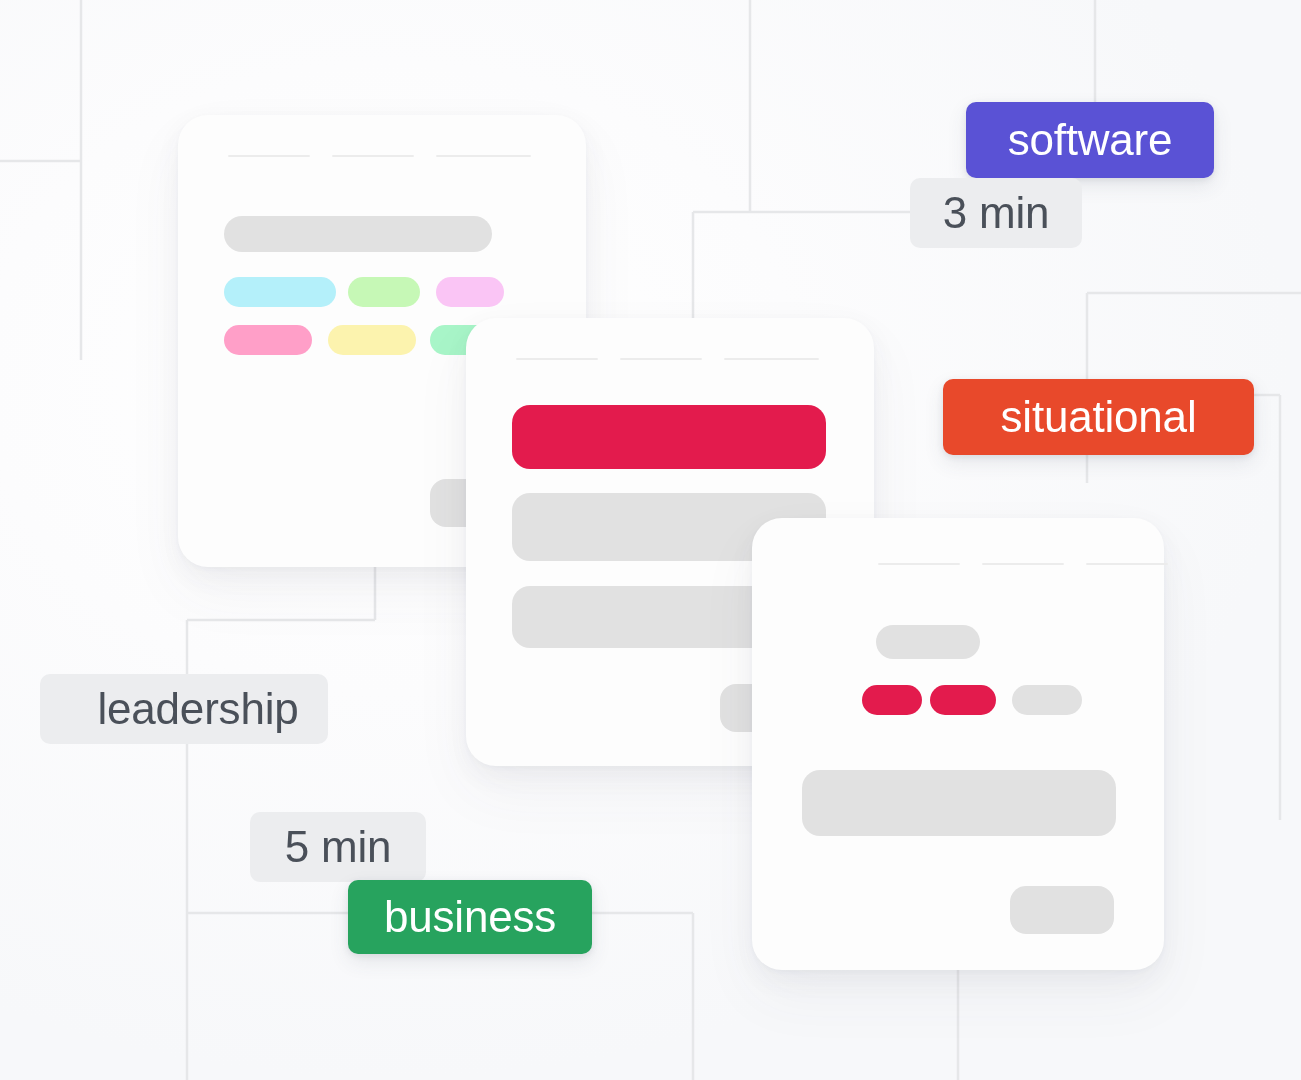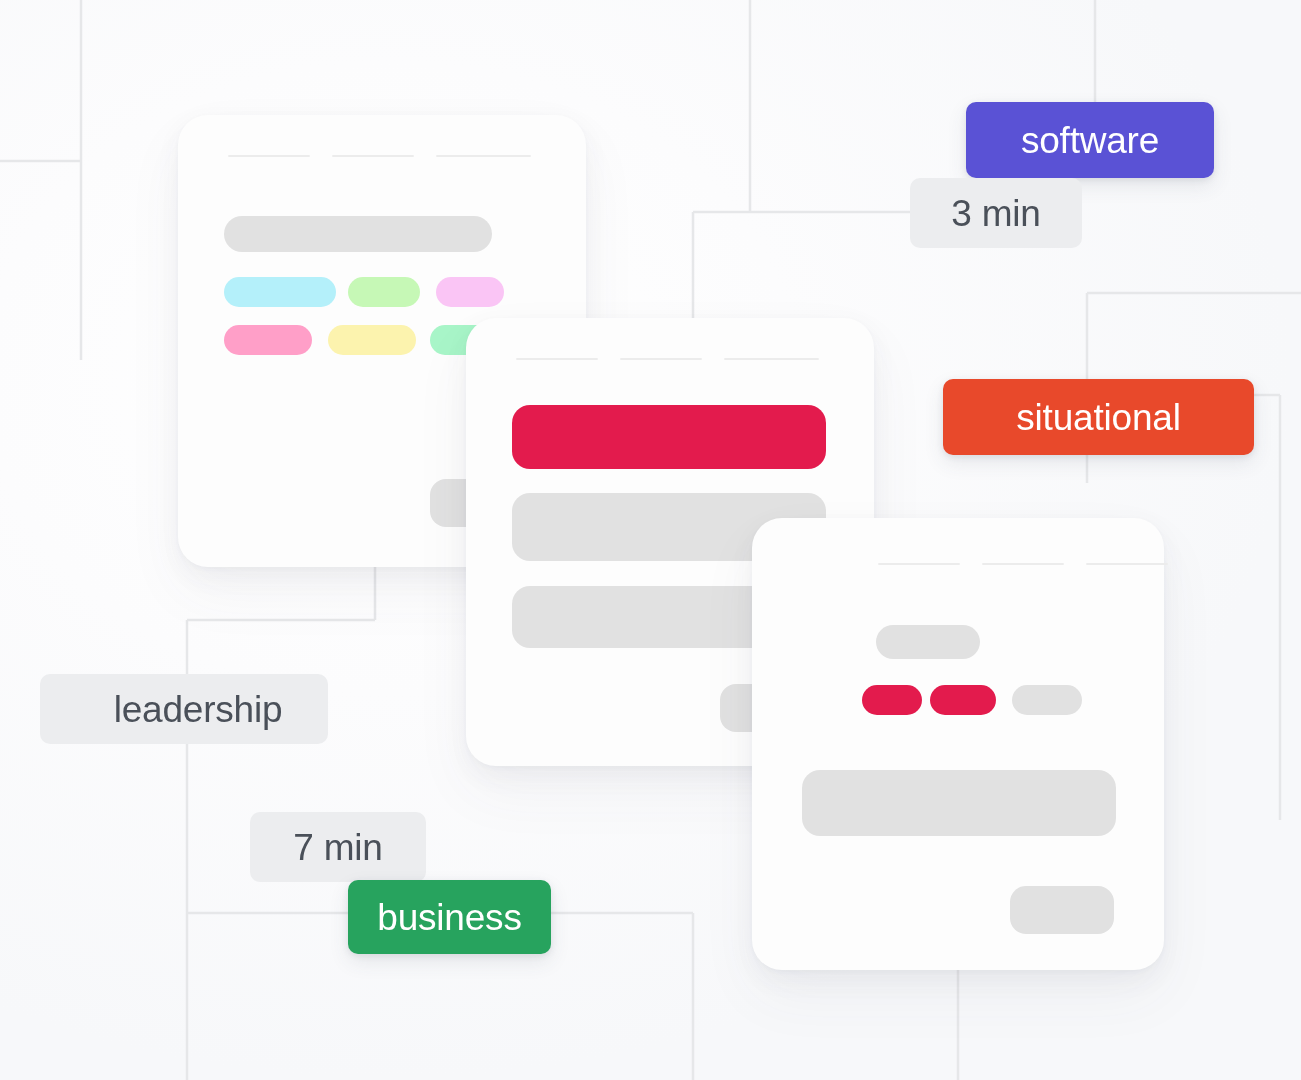--- a/index.html
+++ b/index.html
@@ -39,21 +39,21 @@
   .bar { position:absolute; background:#e1e1e1; border-radius:18px; }
 
   
   .pill { position:absolute; border-radius:999px; }
 
   
   .tag {
     position:absolute;
     display:flex; align-items:center; justify-content:center;
     border-radius:10px;
-    font-size:37px;
+    font-size:44px;
     line-height:1;
     white-space:nowrap;
     letter-spacing:-0.2px;
   }
   .tag.gray { background:#ecedef; color:#4a5059;align-items:center; }
   .tag.solid { color:#ffffff; }
   .tag.shadow { box-shadow:0 2px 6px rgba(60,70,90,.10), 0 8px 20px rgba(60,70,90,.10); }
 </style>
 </head>
 <body>
@@ -128,20 +128,20 @@
       <div class="tag gray" style="left: 910px; top: 178px; width: 172px; height: 70px; background: rgb(236, 237, 239); color: rgb(74, 80, 89);">
         <span>3 min</span>
       </div>
       <div class="tag solid shadow" style="left: 943px; top: 379px; width: 311px; height: 76px; background: rgb(232, 73, 43); color: rgb(255, 255, 255);">
         <span>situational</span>
       </div>
       <div class="tag gray" style="left: 40px; top: 674px; width: 288px; height: 70px; background: rgb(236, 237, 239); color: rgb(74, 80, 89); padding-left: 28px;">
         <span>leadership</span>
       </div>
       <div class="tag gray" style="left: 250px; top: 812px; width: 176px; height: 70px; background: rgb(236, 237, 239); color: rgb(74, 80, 89);">
-        <span>7 min</span>
+        <span>5 min</span>
       </div>
-      <div class="tag solid shadow" style="left: 348px; top: 880px; width: 203px; height: 74px; background: rgb(39, 163, 94); color: rgb(255, 255, 255);">
+      <div class="tag solid shadow" style="left: 348px; top: 880px; width: 244px; height: 74px; background: rgb(39, 163, 94); color: rgb(255, 255, 255);">
         <span>business</span>
       </div>
     </div>
 
 </div>
 
 </body></html>

